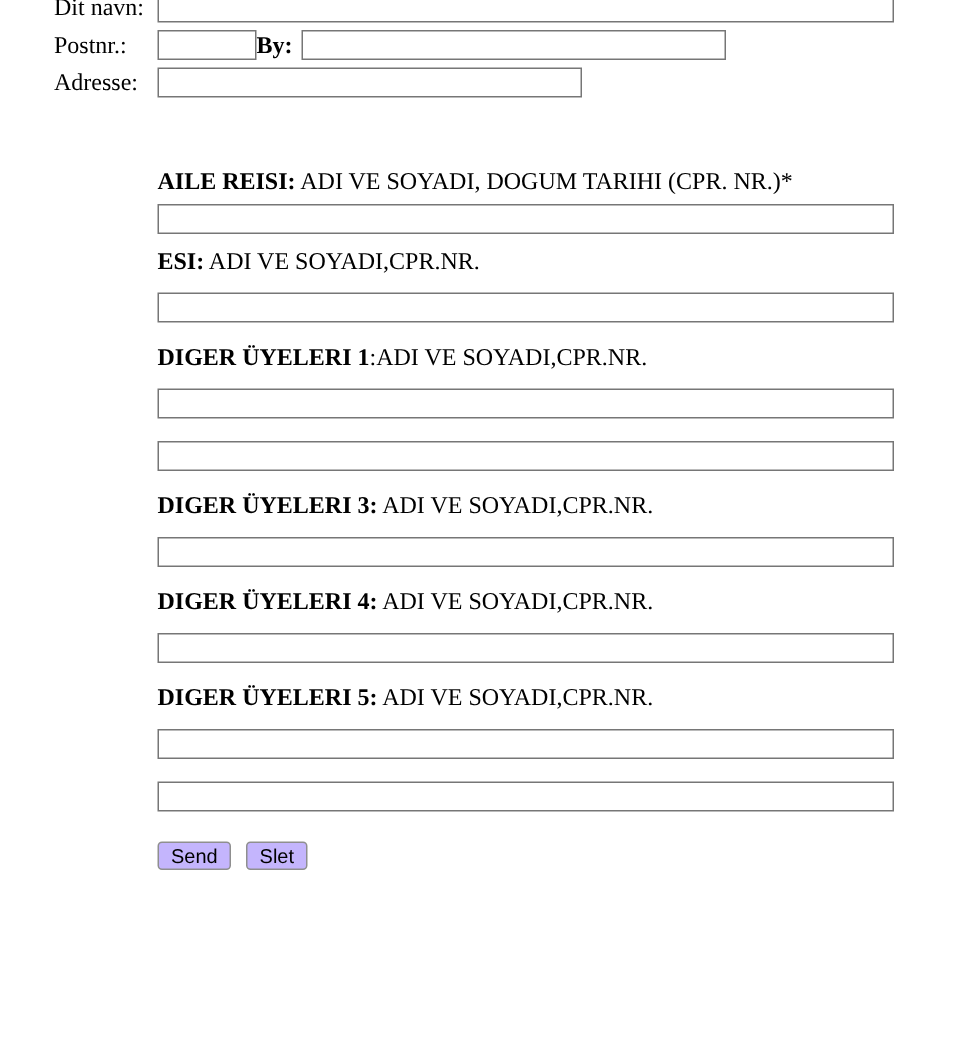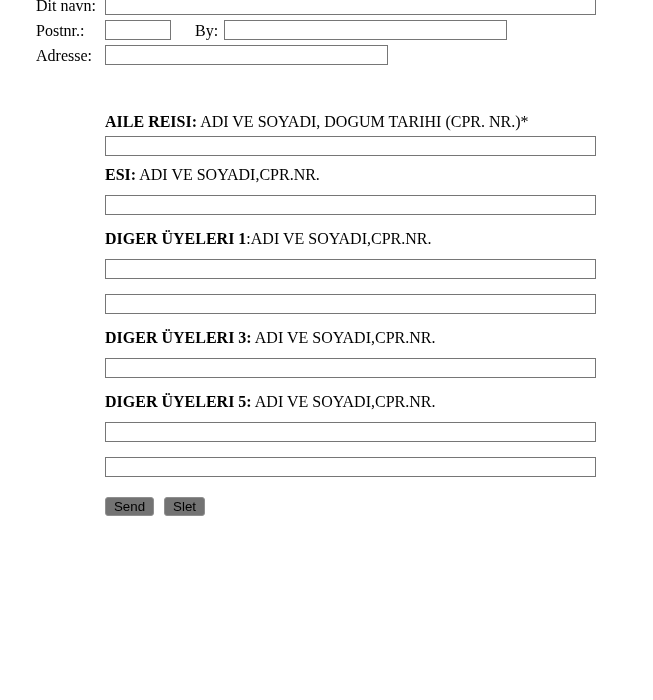--- a/index.html
+++ b/index.html
@@ -41,23 +41,24 @@
     padding: 1px 2px;
     font-family: "Liberation Sans", sans-serif;
     font-size: 13px;
     color: #000000;
   }
   .w-long   { width: 491px; }
   .w-postal { width: 66px;  }
   .w-city   { width: 283px; }
   .w-phone  { width: 283px; }
   .by-lbl {
-    margin-left: 24px;
+    margin-left: 0;
     margin-right: 6px;
     line-height: 19px;
+    font-weight: bold;
   }
   
   .sections {
     margin-left: 69px;
     margin-top: 35px;
   }
   .sec { margin-bottom: 15px; }
   .sec-first { margin-bottom: 10px; margin-top: 48px; }
   .sec-label {
     margin: 0;
@@ -70,21 +71,21 @@
     margin-top: 11px;
     width: 491px;
   }
   .sec-first input { margin-top: 5px; }
   
   .btn-row { margin-top: 20px; }
   .btn {
     font-family: "Liberation Sans", sans-serif;
     font-size: 13.3px;
     color: #000000;
-    background: #737373;
+    background: #c4b5fd;
     border: 1px solid #8f8f8f;
     border-radius: 3px;
     padding: 1px 8px;
     line-height: 15px;
   }
   .btn-send { margin-right: 10px; }
 </style>
 </head>
 <body>
 
@@ -128,20 +129,24 @@
 
     <div class="sec">
       <input class="txt" type="text" value="" style="">
     </div>
 
     <div class="sec">
       <p class="sec-label"><b>DIGER ÜYELERI 3:</b><span> ADI VE SOYADI,CPR.NR.</span></p>
       <input class="txt" type="text" value="" style="">
     </div>
 
+    <div class="sec">
+      <p class="sec-label"><b>DIGER ÜYELERI 4:</b><span> ADI VE SOYADI,CPR.NR.</span></p>
+      <input class="txt" type="text" value="" style="">
+    </div>
 
     <div class="sec">
       <p class="sec-label"><b>DIGER ÜYELERI 5:</b><span> ADI VE SOYADI,CPR.NR.</span></p>
       <input class="txt" type="text" value="" style="">
     </div>
 
     <div class="sec">
       <input class="txt" type="text" value="" style="">
     </div>
 

